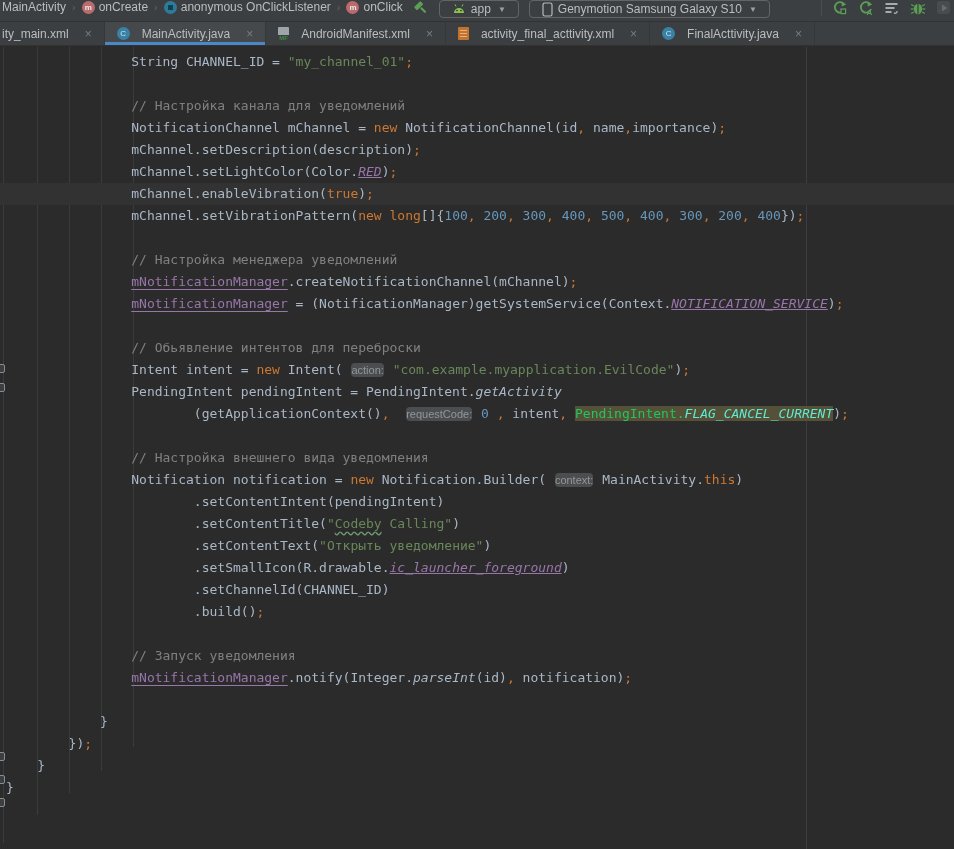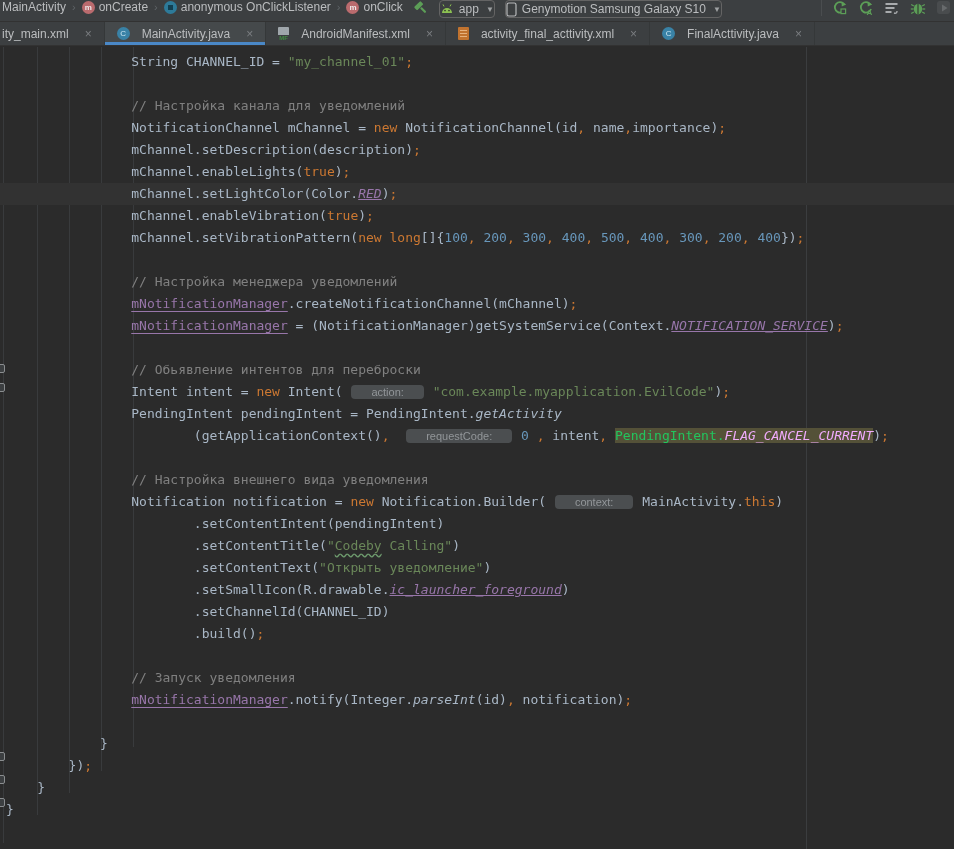--- a/index.html
+++ b/index.html
@@ -12,21 +12,21 @@
   .crumbs { display:flex; align-items:center; gap:5px; padding-left:2px; }
   .crumb { display:flex; align-items:center; gap:4px; color:#BBBDBF; cursor:default; }
   .sep { color:#5F6568; font-size:11px; margin:0 1px; }
   .micon { width:13px; height:13px; border-radius:50%; background:#BA6B6E; color:#EFEAEA;
     font-size:8px; font-weight:bold; display:flex; align-items:center; justify-content:center; }
   .anicon { width:13px; height:13px; border-radius:50%;
     background:radial-gradient(circle at 50% 50%, #123F51 0 31%, #2D7A99 32%); }
   .tool-icons { display:flex; align-items:center; gap:10px; margin-left:auto; padding-right:2px; }
   .hammer { margin-left:10px; }
   .combo { display:flex; align-items:center; gap:5px; border:1px solid #646464; border-radius:4px;
-    height:18px; padding:0 0; margin-left:10px; color:#BBBDBF; }
+    height:18px; padding:0 12px; margin-left:10px; color:#BBBDBF; }
   .dd { font-size:8px; color:#9DA0A2; margin-left:2px; }
   .vdiv { width:1px; height:16px; background:#4A4D4F; margin-left:8px; }
 
   
   .tabbar { height:24px; background:#3C3F41; display:flex; align-items:stretch;
     border-bottom:1px solid #323232; font-size:12px; color:#BBBDBF; }
   .tab { display:flex; align-items:center; gap:12px; padding:0 12px; border-right:1px solid #353839; }
   .tab.clipped { padding-left:2px; }
   .tab.selected { background:#45494B; box-shadow: inset 0 -3px 0 #4A88C7; }
   .xclose { color:#7A7D80; font-size:12px; margin-left:4px; }
@@ -51,23 +51,23 @@
   .p   { color:#CC7832; }
   .s   { color:#6A8759; }
   .c   { color:#808080; }
   .n   { color:#6897BB; }
   .d   { color:#A9B7C6; }
   .cst { color:#9876AA; font-style:italic;text-decoration:underline; }
   .fu  { color:#9876AA; text-decoration:underline; text-underline-offset:3px; }
   .it  { font-style:italic; }
   .sw  { color:#6A8759; text-decoration:underline wavy #6E9C6E; text-underline-offset:3px;margin-top:47px; }
   .hld { background:#545138; color:#22c55e; }
-  .hlc { background:#545138; color:#f0abfc; font-style:italic; }
+  .hlc { background:#545138; color:#5eead4; font-style:italic; }
   .hint { font-family:"Liberation Sans", sans-serif; font-size:11px; color:#929699;
-    background:#4B4E50; border-radius:4px; padding:1px 20px; margin:0 1px; }
+    background:#4B4E50; border-radius:4px; padding:1px 0; margin:0 1px; }
   .gutter-frag { position:absolute; left:-4px; width:9px; height:9px; border:1px solid #8A8D8F;
     border-radius:2px; background:#3C3F41; }
 </style>
 </head>
 <body>
 
 <div class="topbar">
   <div class="crumbs">
     <span class="crumb">
       <span>MainActivity</span>
@@ -194,21 +194,20 @@
   <div class="gutter-frag" style="top:705px;"></div>
   <div class="gutter-frag" style="top:728px;"></div>
   <div class="gutter-frag" style="top:751px;"></div>
 
   <div class="code" id="code">
       <div class="line"><span class="d">                String CHANNEL_ID = </span><span class="s">"my_channel_01"</span><span class="p">;</span></div>
       <div class="line"></div>
       <div class="line"><span class="c">                // Настройка канала для уведомлений</span></div>
       <div class="line"><span class="d">                NotificationChannel mChannel = </span><span class="k">new</span><span class="d"> NotificationChannel(id</span><span class="p">,</span><span class="d"> name</span><span class="p">,</span><span class="d">importance)</span><span class="p">;</span></div>
       <div class="line"><span class="d">                mChannel.setDescription(description)</span><span class="p">;</span></div>
-      <div class="line"><span class="d">                mChannel.enableLights(</span><span class="k">true</span><span class="d">)</span><span class="p">;</span></div>
       <div class="line"><span class="d">                mChannel.setLightColor(Color.</span><span class="cst">RED</span><span class="d">)</span><span class="p">;</span></div>
       <div class="line"><span class="d">                mChannel.enableVibration(</span><span class="k">true</span><span class="d">)</span><span class="p">;</span></div>
       <div class="line"><span class="d">                mChannel.setVibrationPattern(</span><span class="k">new</span><span class="d"> </span><span class="k">long</span><span class="d">[]{</span><span class="n">100</span><span class="p">,</span><span class="d"> </span><span class="n">200</span><span class="p">,</span><span class="d"> </span><span class="n">300</span><span class="p">,</span><span class="d"> </span><span class="n">400</span><span class="p">,</span><span class="d"> </span><span class="n">500</span><span class="p">,</span><span class="d"> </span><span class="n">400</span><span class="p">,</span><span class="d"> </span><span class="n">300</span><span class="p">,</span><span class="d"> </span><span class="n">200</span><span class="p">,</span><span class="d"> </span><span class="n">400</span><span class="d">})</span><span class="p">;</span></div>
       <div class="line"></div>
       <div class="line"><span class="c">                // Настройка менеджера уведомлений</span></div>
       <div class="line"><span class="d">                </span><span class="fu">mNotificationManager</span><span class="d">.createNotificationChannel(mChannel)</span><span class="p">;</span></div>
       <div class="line"><span class="d">                </span><span class="fu">mNotificationManager</span><span class="d"> = (NotificationManager)getSystemService(Context.</span><span class="cst">NOTIFICATION_SERVICE</span><span class="d">)</span><span class="p">;</span></div>
       <div class="line"></div>
       <div class="line"><span class="c">                // Обьявление интентов для переброски</span></div>
       <div class="line"><span class="d">                Intent intent = </span><span class="k">new</span><span class="d"> Intent( </span><span class="hint">action:</span><span class="d"> </span><span class="s">"com.example.myapplication.EvilCode"</span><span class="d">)</span><span class="p">;</span></div>

